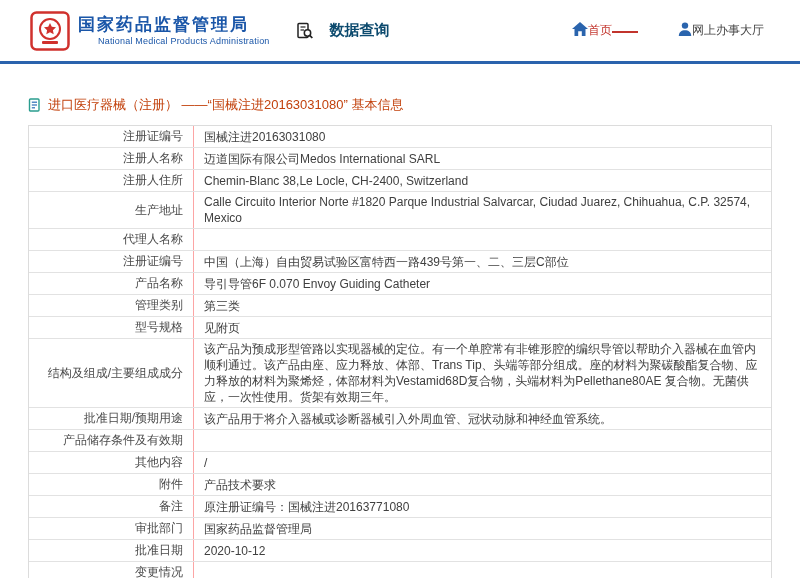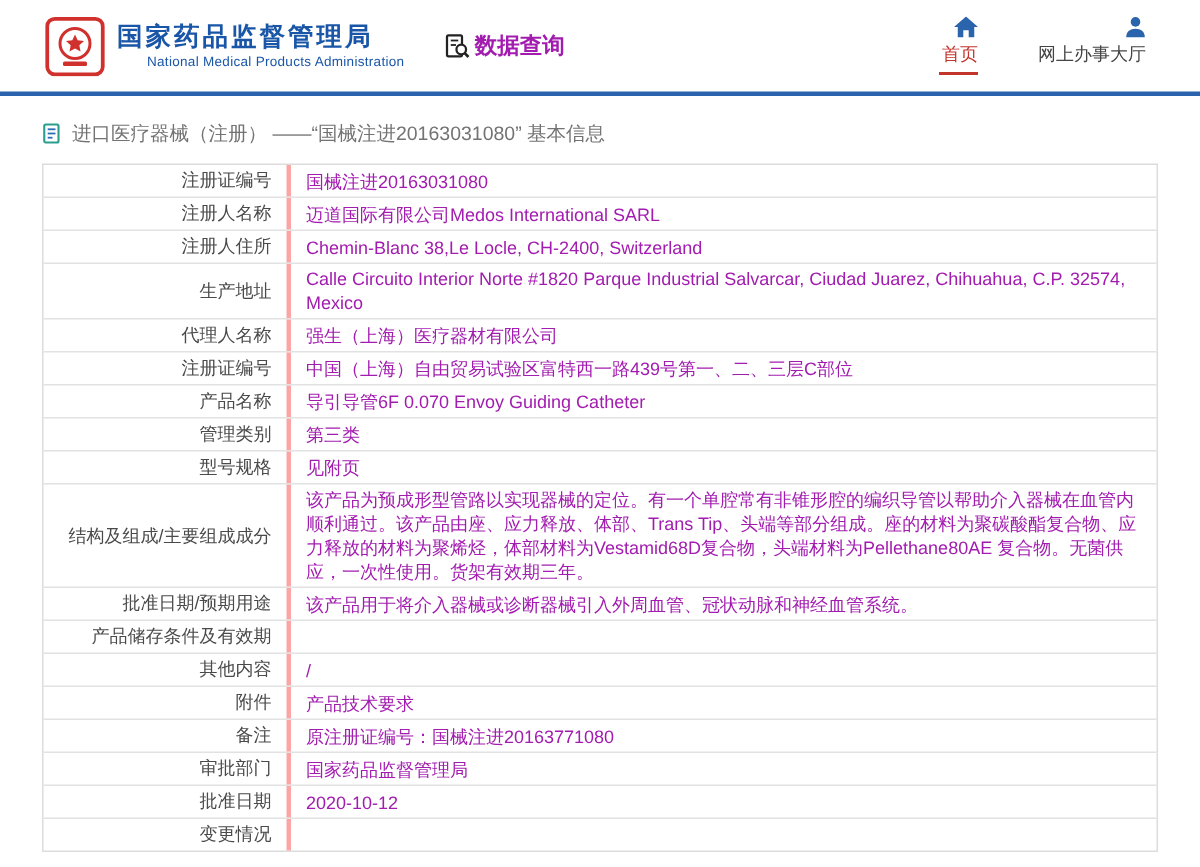--- a/index.html
+++ b/index.html
@@ -6,38 +6,38 @@
   html,body { width:800px; height:578px; overflow:hidden; }
   body { font-family:"Liberation Sans","DejaVu Sans",sans-serif; background:#ffffff; color:#333; }
 
   
   .header { height:64px; display:flex; align-items:center; padding:0 30px; background:#fff; border-bottom:3px solid #2a63ad; }
   .logo-wrap { display:flex; align-items:center; gap:8px; }
   .emblem { width:40px; height:40px; flex:0 0 auto; }
   .agency-names { display:flex; flex-direction:column; line-height:1.25; }
   .agency-cn { color:#1a56a8; font-size:17px; font-weight:bold; letter-spacing:2px; }
   .agency-en { color:#1a56a8; font-size:9px; letter-spacing:0.2px;margin-left:20px; }
-  .section-title { display:flex; align-items:flex-end; gap:3px; margin-left:26px; font-size:15px; font-weight:bold; color:#a21caf; }
+  .section-title { display:flex; align-items:flex-end; gap:16px; margin-left:26px; font-size:15px; font-weight:bold; color:#0c4a6e; }
   .nav { margin-left:auto; display:flex; gap:40px; padding-right:6px; }
-  .nav-item { display:flex; flex-direction:column; align-items:flex-end; font-size:12px; color:#444; cursor:pointer; }
+  .nav-item { display:flex; flex-direction:row; align-items:center; font-size:12px; color:#444; cursor:pointer; }
   .nav-item .nav-ico { margin-bottom:3px; display:block; }
   .nav-item.active .nav-label { color:#c2342c; }
   .nav-item.active::after { content:""; width:26px; height:2px; background:#c2342c; margin-top:3px; }
 
   
   .content { padding:16px 28px 0 28px; background:#fff; }
-  .breadcrumb { display:flex; align-items:center; gap:6px; color:#737373; font-size:13px; margin-bottom:11px; }
+  .breadcrumb { display:flex; align-items:center; gap:6px; color:#c2410c; font-size:13px; margin-bottom:11px;margin-top:16px; }
   .breadcrumb .bc-ico { flex:0 0 auto; display:block; }
 
   .info-table { width:744px; border:1px solid #dcdcdc; background:#fff; }
   .row { display:flex; border-bottom:1px solid #e2e2e2; min-height:21px; }
   .row:last-child { border-bottom:none; }
-  .label-cell { width:165px; flex:0 0 165px; border-right:3px solid #fca5a5; padding:2px 10px;
+  .label-cell { width:165px; flex:0 0 165px; border-right:1px solid #fca5a5; padding:2px 10px;
                 font-size:12px; color:#4a4a4a; display:flex; justify-content:flex-end; align-items:center; gap:4px; text-align:right; }
-  .value-cell { flex:1; padding:2px 10px; font-size:12px; color:#a21caf; line-height:16px; display:flex; align-items:center; }
+  .value-cell { flex:1; padding:2px 10px; font-size:12px; color:#404040; line-height:16px; display:flex; align-items:center; }
 </style>
 </head>
 <body>
 
 <div class="header">
   <div class="logo-wrap">
     <svg class="emblem" viewBox="0 0 40 40">
       <rect x="1.5" y="1.5" width="37" height="37" rx="5" fill="none" stroke="#d0312d" stroke-width="2.5"></rect>
       <circle cx="20" cy="18" r="10" fill="none" stroke="#d0312d" stroke-width="2"></circle>
       <path d="M20 12 l1.8 3.8 4.2 .5 -3.1 2.9 .8 4.1 -3.7 -2 -3.7 2 .8 -4.1 -3.1 -2.9 4.2 -.5 z" fill="#d0312d"></path>
@@ -111,21 +111,20 @@
       <div class="row">
         <div class="label-cell">
           <span>生产地址</span>
         </div>
         <div class="value-cell">Calle Circuito Interior Norte #1820 Parque Industrial Salvarcar, Ciudad Juarez, Chihuahua, C.P. 32574, Mexico</div>
       </div>
       <div class="row">
         <div class="label-cell">
           <span>代理人名称</span>
         </div>
-        <div class="value-cell">强生（上海）医疗器材有限公司</div>
       </div>
       <div class="row">
         <div class="label-cell">
           <span>注册证编号</span>
         </div>
         <div class="value-cell">中国（上海）自由贸易试验区富特西一路439号第一、二、三层C部位</div>
       </div>
       <div class="row">
         <div class="label-cell">
           <span>产品名称</span>

